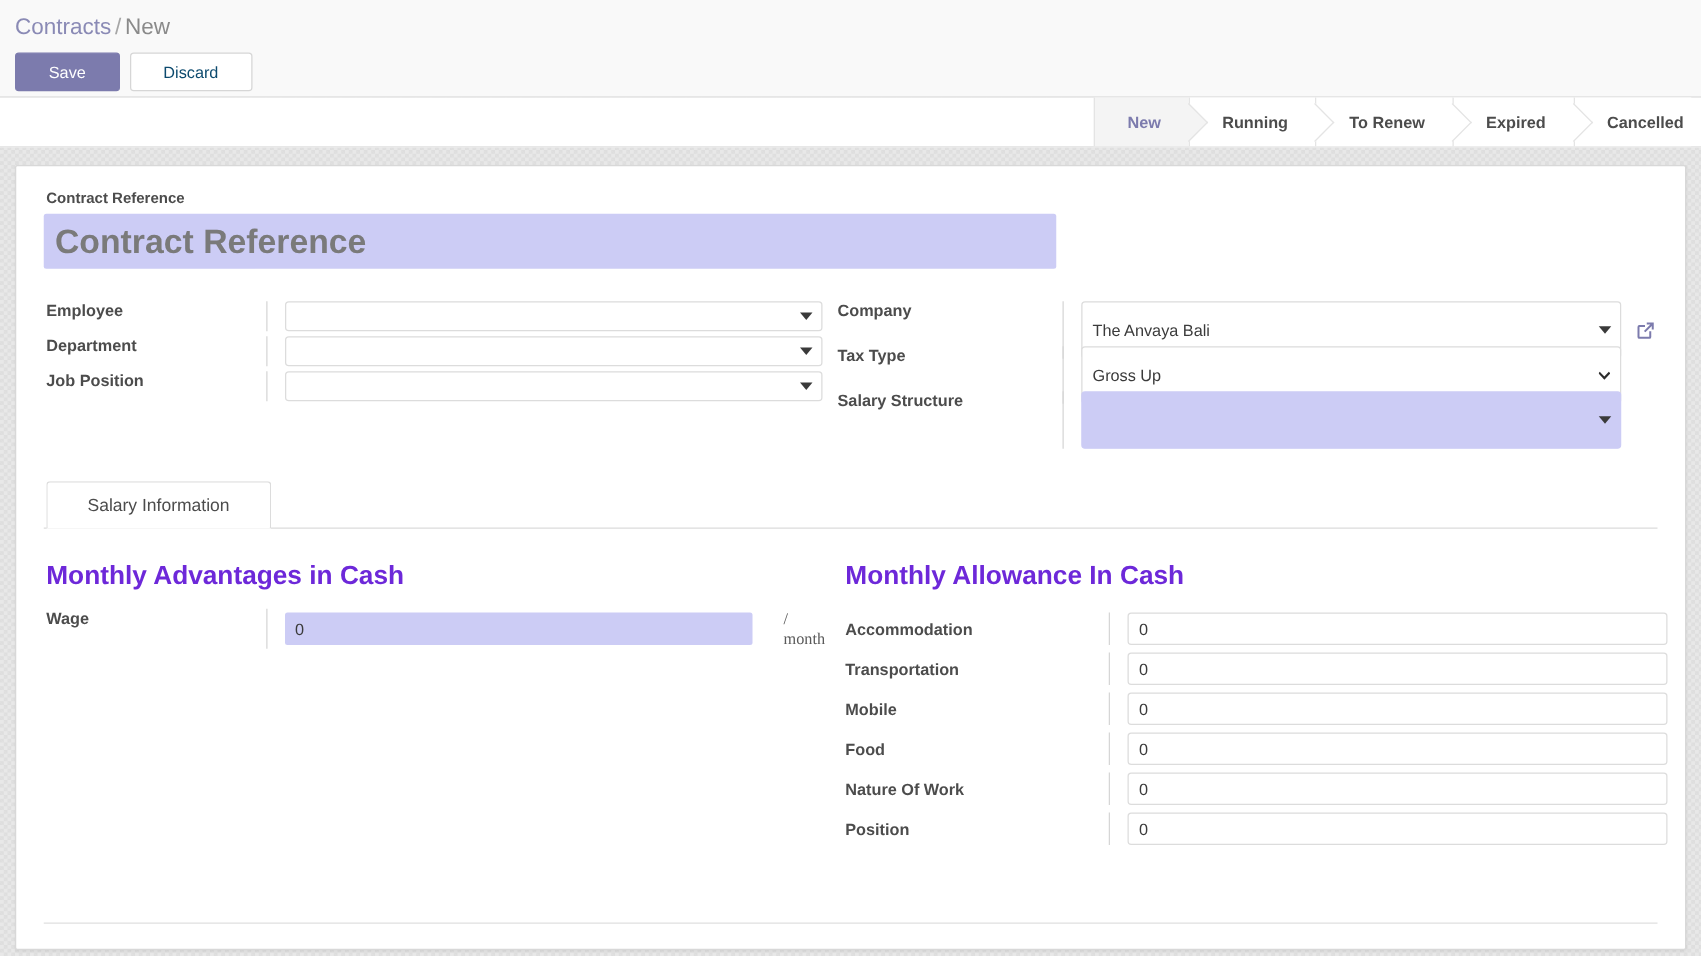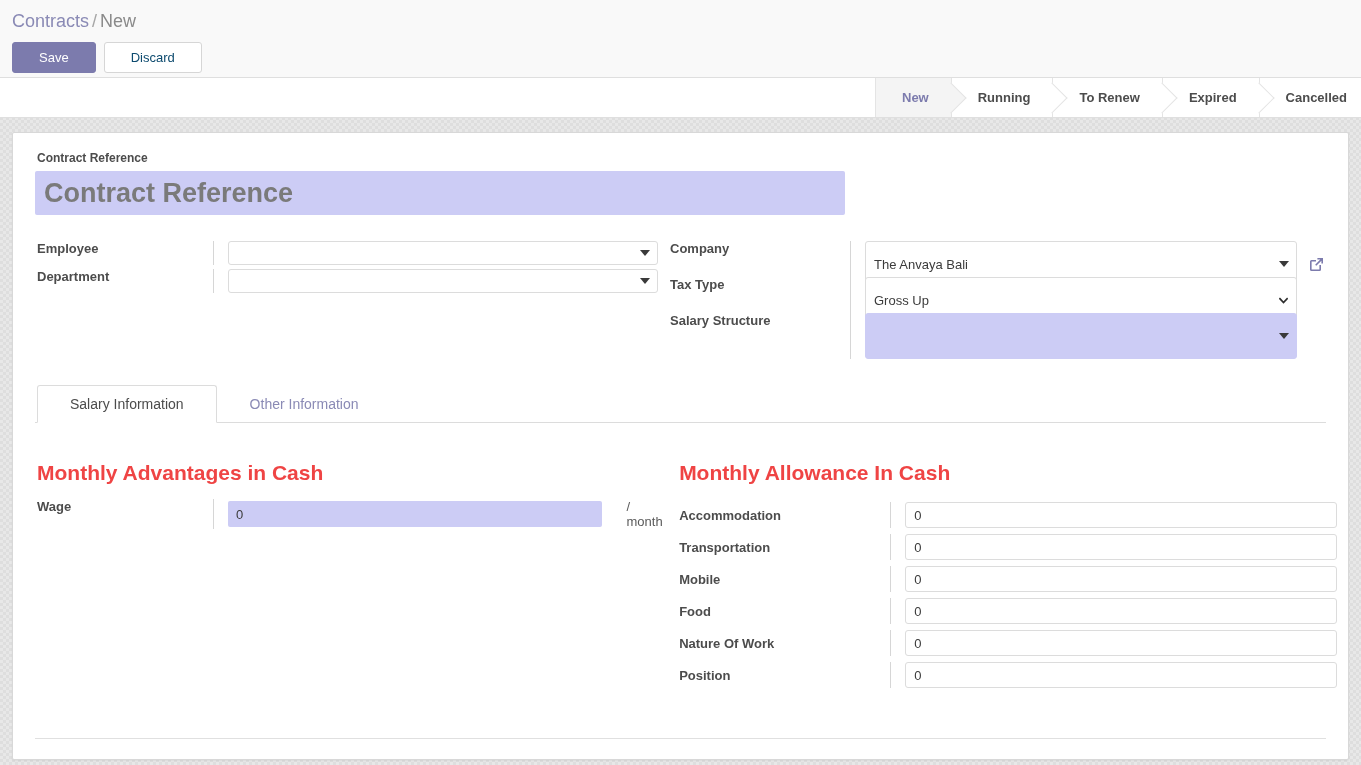--- a/index.html
+++ b/index.html
@@ -195,34 +195,34 @@
   .tab.active {
     color: #4c4c4c;
     background: #ffffff;
     border-color: #dcdcdc;
     border-bottom: 1px solid #ffffff;
   }
 
   
   .tab-body { display: flex; margin-top: 26px; }
   .section-title {
-    font-size: 21px; font-weight: bold; color: #ef4444;
-    margin: 12px 0 14px 2px;
+    font-size: 21px; font-weight: bold; color: #6d28d9;
+    margin: 0 0 14px 2px;
   }
   .money-input {
     height: 26px;
     background: #ccccf5;
     border: none; outline: none;
     font-size: 13px; color: #3b3b3b;
     padding: 0 8px;
     width: 380px;
     border-radius: 2px;
     font-family: "Liberation Sans", sans-serif;
   }
-  .suffix { margin-left: 25px; font-size: 13px; color: #5a5a5a; }
+  .suffix { margin-left: 25px; font-size: 13px; color: #5a5a5a; font-family: Liberation Serif, serif; }
   .txt-input {
     height: 26px;
     background: #ffffff;
     border: 1px solid #dcdcdc;
     border-radius: 3px;
     outline: none;
     font-size: 13px; color: #3b3b3b;
     padding: 0 8px;
     width: 432px;
     font-family: "Liberation Sans", sans-serif;
@@ -284,20 +284,30 @@
         <div class="field-row">
           <div class="field-label">Department</div>
           <div class="field-ctrl">
             <div class="divider"></div>
             <div class="sel w430">
               <span></span>
               <span class="caret-tri"></span>
             </div>
           </div>
         </div>
+        <div class="field-row">
+          <div class="field-label">Job Position</div>
+          <div class="field-ctrl">
+            <div class="divider"></div>
+            <div class="sel w430">
+              <span></span>
+              <span class="caret-tri"></span>
+            </div>
+          </div>
+        </div>
       </div>
 
       <div class="col right">
         <div class="field-row tall">
           <div class="field-label wide">Company</div>
           <div class="field-ctrl">
             <div class="divider"></div>
             <div class="sel w432 h30">
               <span>The Anvaya Bali</span>
               <span class="caret-tri"></span>
@@ -334,21 +344,20 @@
               <span class="caret-tri"></span>
             </div>
           </div>
         </div>
       </div>
     </div>
 
     
     <div class="tabs">
       <div class="tab active">Salary Information</div>
-      <div class="tab">Other Information</div>
     </div>
 
     
     <div class="tab-body">
 
       <div class="col left">
         <div class="section-title">Monthly Advantages in Cash</div>
         <div class="field-row tall">
           <div class="field-label">Wage</div>
           <div class="field-ctrl">

